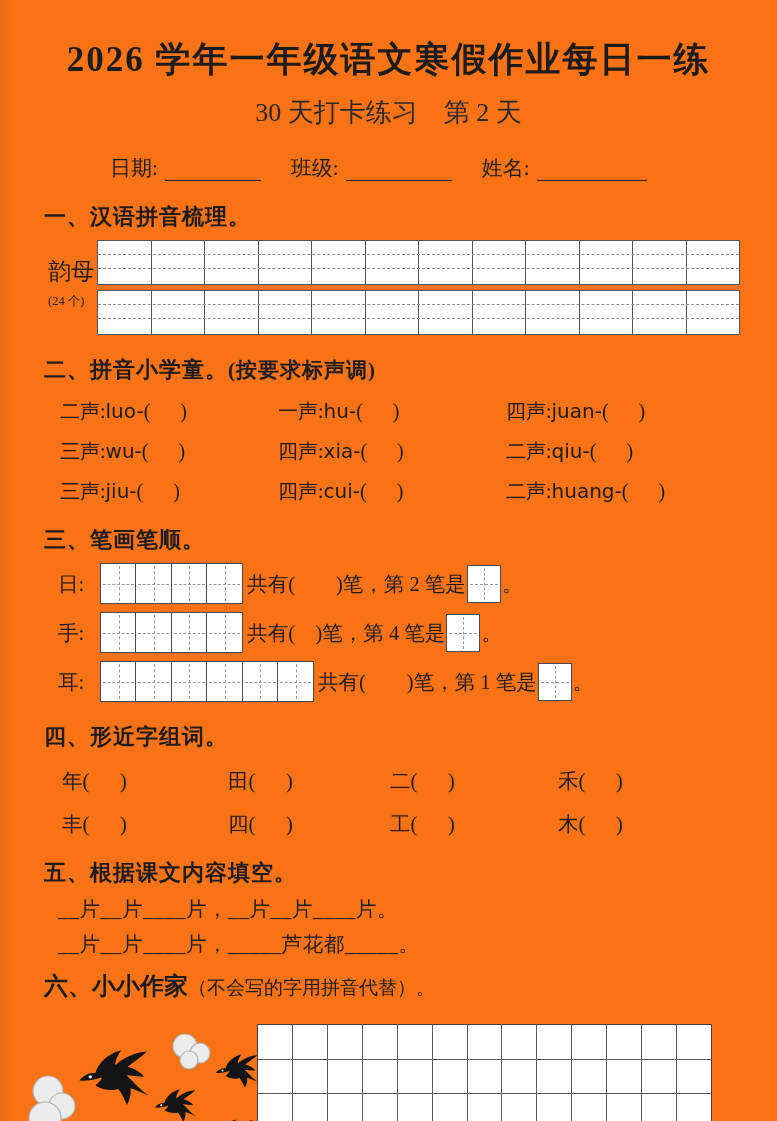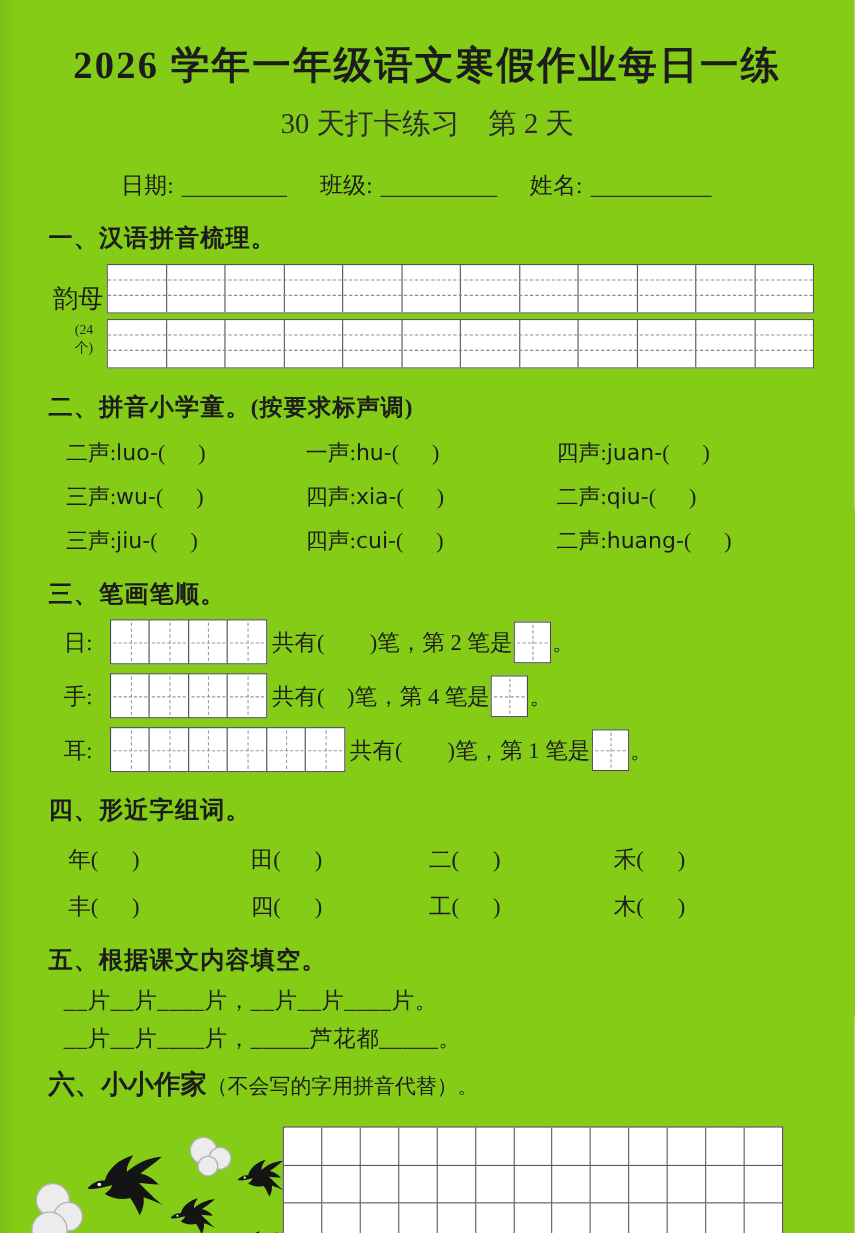--- a/index.html
+++ b/index.html
@@ -1,20 +1,20 @@
 <!DOCTYPE html>
 <html><head>
 <meta charset="utf-8">
 <style>
   html,body{margin:0;padding:0;background:#e8e8e8;}
   .page{
     position:relative;
     width:777px;height:1121px;
     margin:0 auto;
-    background:#84cc16;
+    background:#f97316;
     font-family:"Liberation Serif", serif;
     color:#1c1c1c;
     overflow:hidden;
   }
   .page::before{ 
     content:"";position:absolute;left:0;top:0;bottom:0;width:14px;
     background:linear-gradient(to right, rgba(0,0,0,0.07), rgba(0,0,0,0));
     pointer-events:none;
   }
   .title{
@@ -22,32 +22,32 @@
     font-size:35px;font-weight:700;letter-spacing:2px;
   }
   .subtitle{
     margin-top:12px;text-align:center;font-size:26px;color:#2a2a2a;
   }
   .subtitle .gap{display:inline-block;width:26px;}
   .info-row{
     margin:24px 0 0 110px;display:flex;align-items:flex-end;
     font-size:21px;
   }
-  .info-field{display:flex;align-items:flex-start;margin-right:30px;}
+  .info-field{display:flex;align-items:center;margin-right:30px;}
   .blank{display:inline-block;border-bottom:1.8px solid #222;height:24px;margin-left:7px;}
   .blank.b1{width:96px;} .blank.b2{width:106px;} .blank.b3{width:110px;}
 
   .sec-head{margin:20px 0 0 44px;font-size:22px;font-weight:700;letter-spacing:1px;}
   .sec-head .note{font-weight:700;font-size:21px;}
 
   
   .s1-body{margin:8px 0 0 48px;display:flex;}
   .s1-side{width:49px;padding-top:16px;}
   .s1-side .lab{font-size:23px;}
-  .s1-side .sub{font-size:12.5px;margin-top:6px;color:#222;margin-left:20px;}
+  .s1-side .sub{font-size:12.5px;margin-top:6px;color:#222;}
   .s1-grids{width:643px;}
   .py-row{position:relative;height:45px;border:1.6px solid #555;display:flex;background:#fff;box-sizing:border-box;}
   .py-row + .py-row{margin-top:5px;}
   .py-cell{flex:1;border-right:1.3px solid #555;}
   .py-cell:last-child{border-right:none;}
   .py-row::before,.py-row::after{
     content:"";position:absolute;left:0;right:0;border-top:1.5px dashed #8d8d8d;z-index:1;
   }
   .py-row::before{top:13px;} .py-row::after{top:27px;}
 

